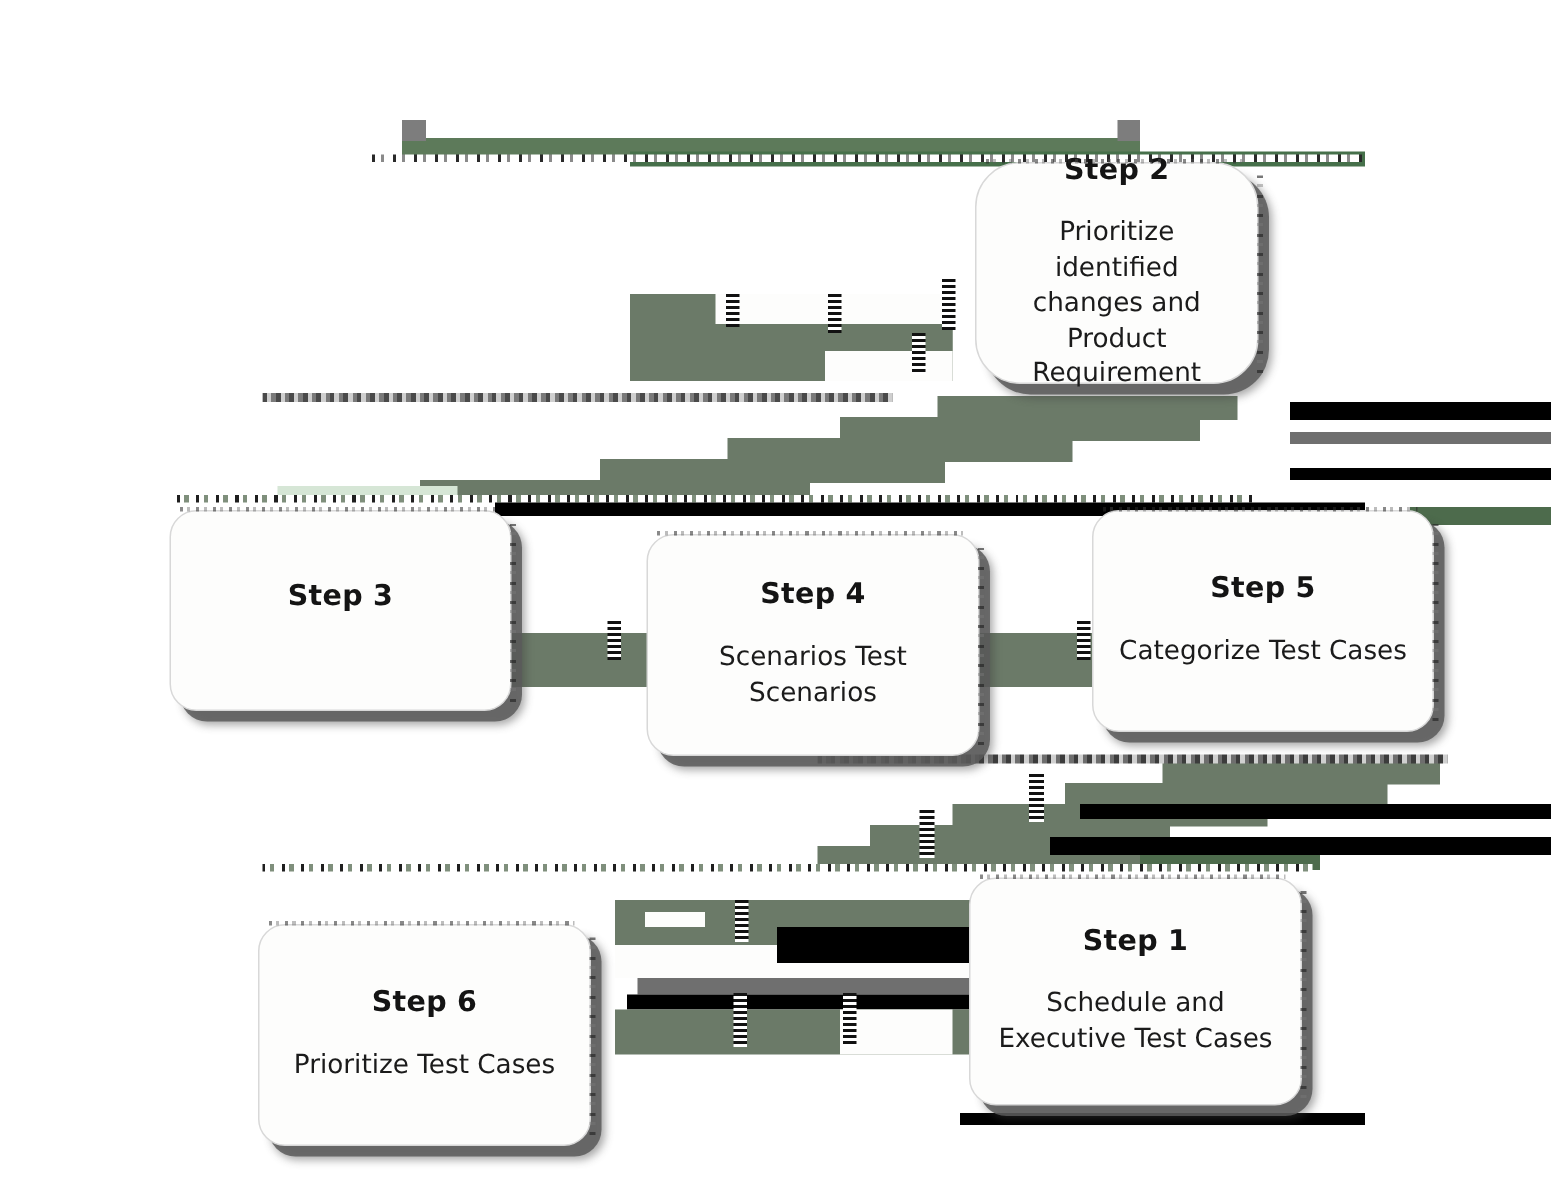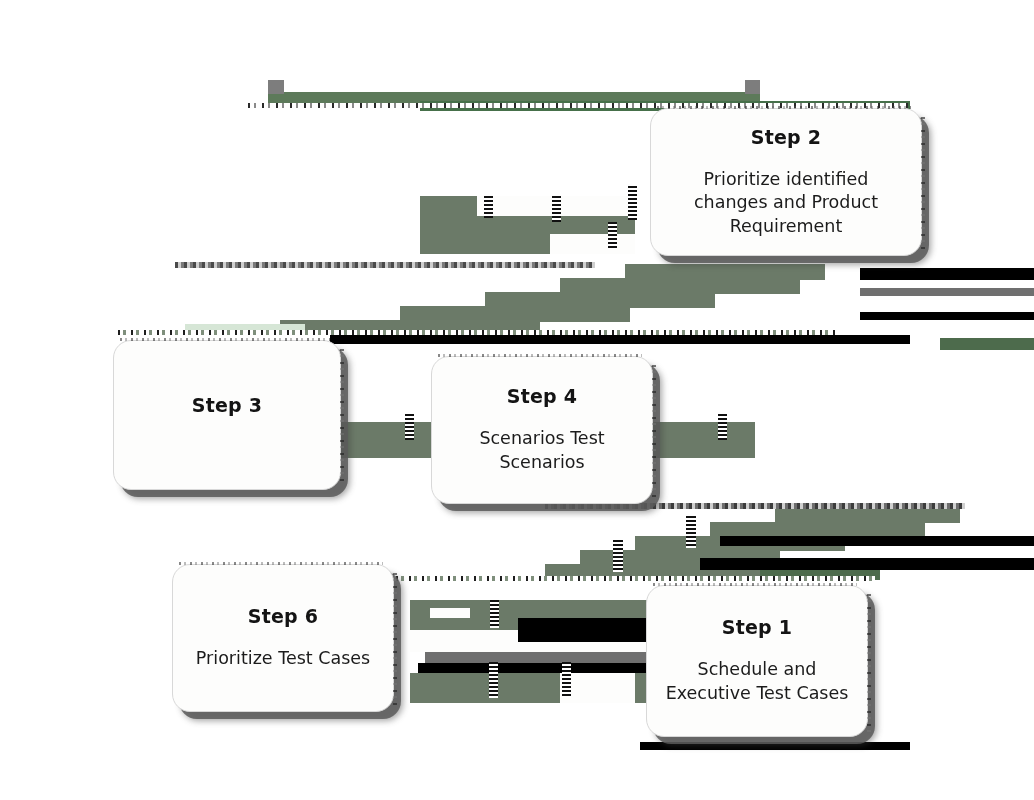--- a/index.html
+++ b/index.html
@@ -152,42 +152,48 @@
   </div>
   <div class="artifact" style="left:489px; top:662px; width:9px; height:36px; z-index:12;
               background:repeating-linear-gradient(180deg,#111 0 2px,#fff 2px 4px);"></div>
   <div class="artifact" style="left:562px; top:662px; width:9px; height:36px; z-index:12;
               background:repeating-linear-gradient(180deg,#111 0 2px,#fff 2px 4px);"></div>
   <div class="artifact" style="left:490px; top:600px; width:9px; height:28px; z-index:12;
               background:repeating-linear-gradient(180deg,#111 0 2px,#fff 2px 4px);"></div>
   <div class="artifact" style="left:640px; top:742px; width:270px; height:8px; background:#000; z-index:8;"></div>
 
 
-  <div class="step-box" style="left:650px; top:108px; width:272px; height:148px;">
+  <div class="step-box" style="left:650px; top:108px; width:189px; height:148px;border-radius:30px;">
     <div class="noise-top"></div>
     <div class="noise-right"></div>
     <div class="step-title">Step 2</div>
     <div class="step-desc">Prioritize identified changes and Product Requirement</div>
   </div>
 
-  <div class="step-box" style="left:113px; top:340px; width:228px; height:150px;text-align:center;">
+  <div class="step-box" style="left:113px; top:340px; width:228px; height:134px;text-align:center;">
     <div class="noise-top"></div>
     <div class="noise-right"></div>
     <div class="step-title">Step 3</div>
   </div>
 
   <div class="step-box" style="left:431px; top:356px; width:222px; height:148px;">
     <div class="noise-top"></div>
     <div class="noise-right"></div>
     <div class="step-title">Step 4</div>
     <div class="step-desc">Scenarios Test Scenarios</div>
   </div>
 
-
-  <div class="step-box" style="left:172px; top:564px; width:222px; height:148px;">
+  <div class="step-box" style="left:728px; top:340px; width:228px; height:148px;">
+    <div class="noise-top"></div>
+    <div class="noise-right"></div>
+    <div class="step-title">Step 5</div>
+    <div class="step-desc">Categorize Test Cases</div>
+  </div>
+
+  <div class="step-box" style="left:172px; top:616px; width:222px; height:148px;">
     <div class="noise-top"></div>
     <div class="noise-right"></div>
     <div class="step-title">Step 6</div>
     <div class="step-desc">Prioritize Test Cases</div>
   </div>
 
   <div class="step-box" style="left:646px; top:585px; width:222px; height:152px;">
     <div class="noise-top"></div>
     <div class="noise-right"></div>
     <div class="step-title">Step 1</div>

